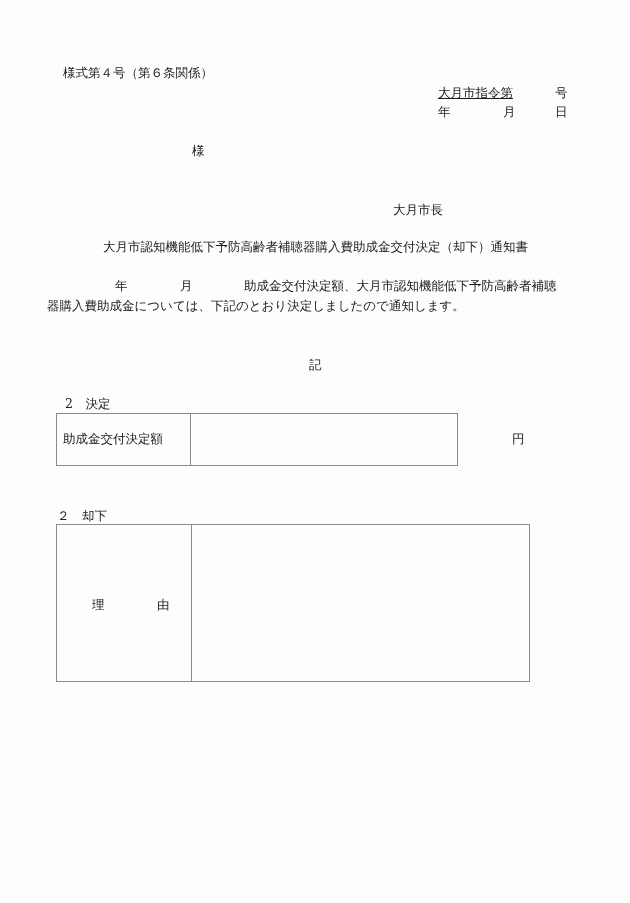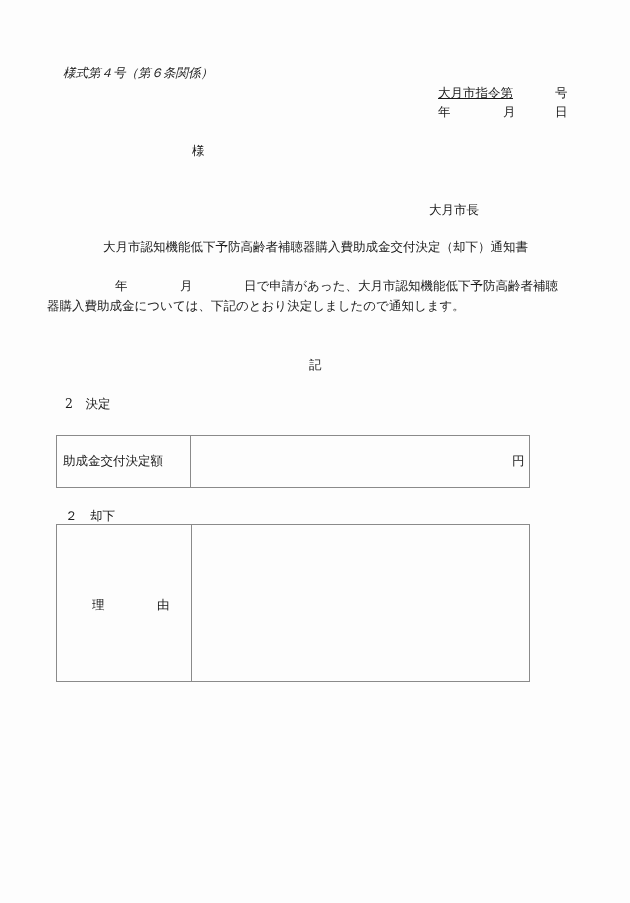--- a/index.html
+++ b/index.html
@@ -5,48 +5,48 @@
   html, body { margin:0; padding:0; }
   body { width:630px; height:903px; background:#fdfdfd; position:relative; overflow:hidden;
          font-family:"DejaVu Serif","Liberation Serif",serif; color:#1a1a1a; font-size:12.5px; }
   .abs { position:absolute; white-space:nowrap; line-height:16px; }
   .tbl { position:absolute; border:1.3px solid #8a8a8a; box-sizing:border-box; }
   .vline { position:absolute; top:0; bottom:0; width:0; border-left:1.3px solid #8a8a8a; }
 </style>
 </head>
 <body>
 
-<div class="abs" style="left:63px;top:65px;font-style:italic;">様式第４号（第６条関係）</div>
+<div class="abs" style="left:63px;top:65px;">様式第４号（第６条関係）</div>
 
 <div class="abs" style="left:438px;top:85px;text-decoration:underline;">大月市指令第</div>
 <div class="abs" style="left:555px;top:85px;">号</div>
 <div class="abs" style="left:438px;top:104px;">年</div>
 <div class="abs" style="left:503px;top:104px;">月</div>
 <div class="abs" style="left:555px;top:104px;">日</div>
 
 <div class="abs" style="left:192px;top:143px;">様</div>
 
-<div class="abs" style="left:393px;top:202px;margin-left:36px;">大月市長</div>
+<div class="abs" style="left:393px;top:202px;">大月市長</div>
 
 <div class="abs" style="left:103px;top:239px;">大月市認知機能低下予防高齢者補聴器購入費助成金交付決定（却下）通知書</div>
 
 <div class="abs" style="left:115px;top:278px;">年</div>
 <div class="abs" style="left:180px;top:278px;">月</div>
-<div class="abs" style="left:244px;top:278px;">日で申請があった、大月市認知機能低下予防高齢者補聴</div>
+<div class="abs" style="left:244px;top:278px;">助成金交付決定額、大月市認知機能低下予防高齢者補聴</div>
 <div class="abs" style="left:47px;top:298px;">器購入費助成金については、下記のとおり決定しましたので通知します。</div>
 
 <div class="abs" style="left:309px;top:357px;">記</div>
 
 <div class="abs" style="left:65px;top:396px;">2　決定</div>
-<div class="tbl" style="left:56px;top:435px;width:474px;height:53px;">
+<div class="tbl" style="left:56px;top:413px;width:402px;height:53px;">
   <div class="vline" style="left:133px;"></div>
   <div class="abs" style="left:6px;top:17px;">助成金交付決定額</div>
   <div class="abs" style="left:140px;top:17px;width:275px;height:16px;"></div>
   <div class="abs" style="left:455px;top:17px;">円</div>
 </div>
 
-<div class="abs" style="left:65px;top:508px;">２　却下</div>
+<div class="abs" style="left:57px;top:508px;">２　却下</div>
 <div class="tbl" style="left:56px;top:524px;width:474px;height:158px;">
   <div class="vline" style="left:134px;"></div>
   <div class="abs" style="left:35px;top:72px;">理</div>
   <div class="abs" style="left:100px;top:72px;">由</div>
   <div class="abs" style="left:142px;top:8px;width:320px;height:140px;white-space:normal;"></div>
 </div>
 
 </body></html>

